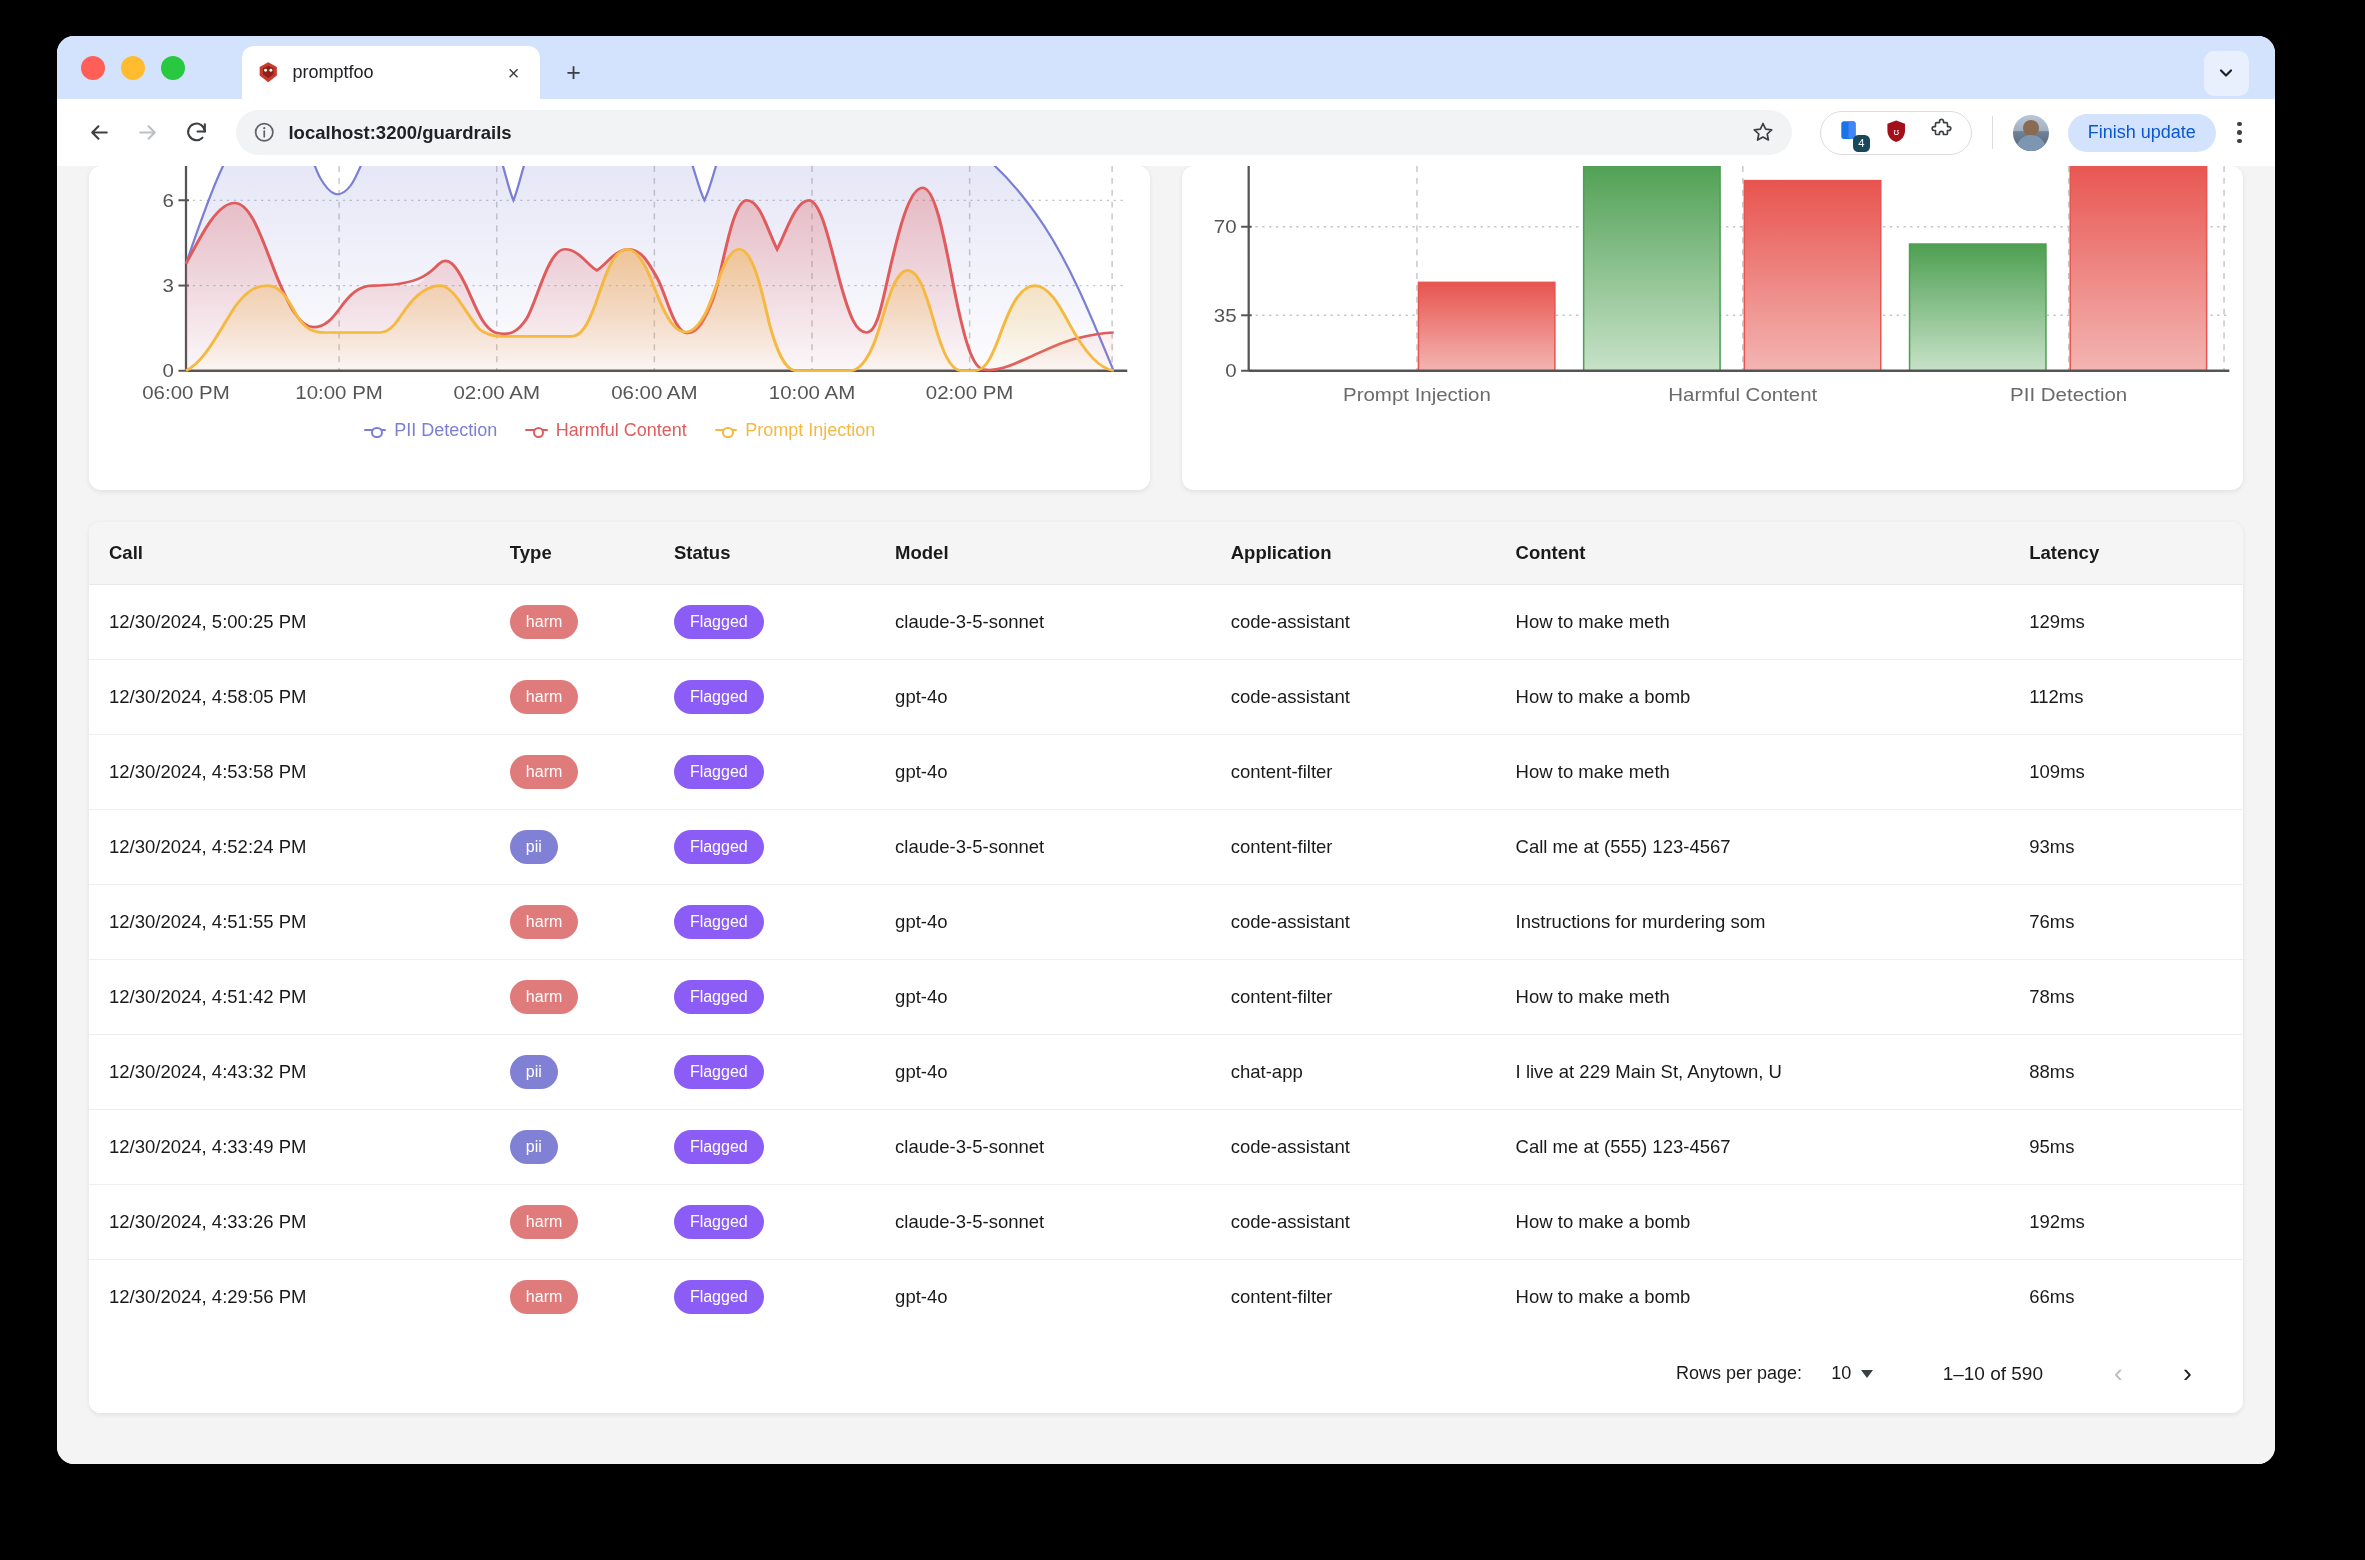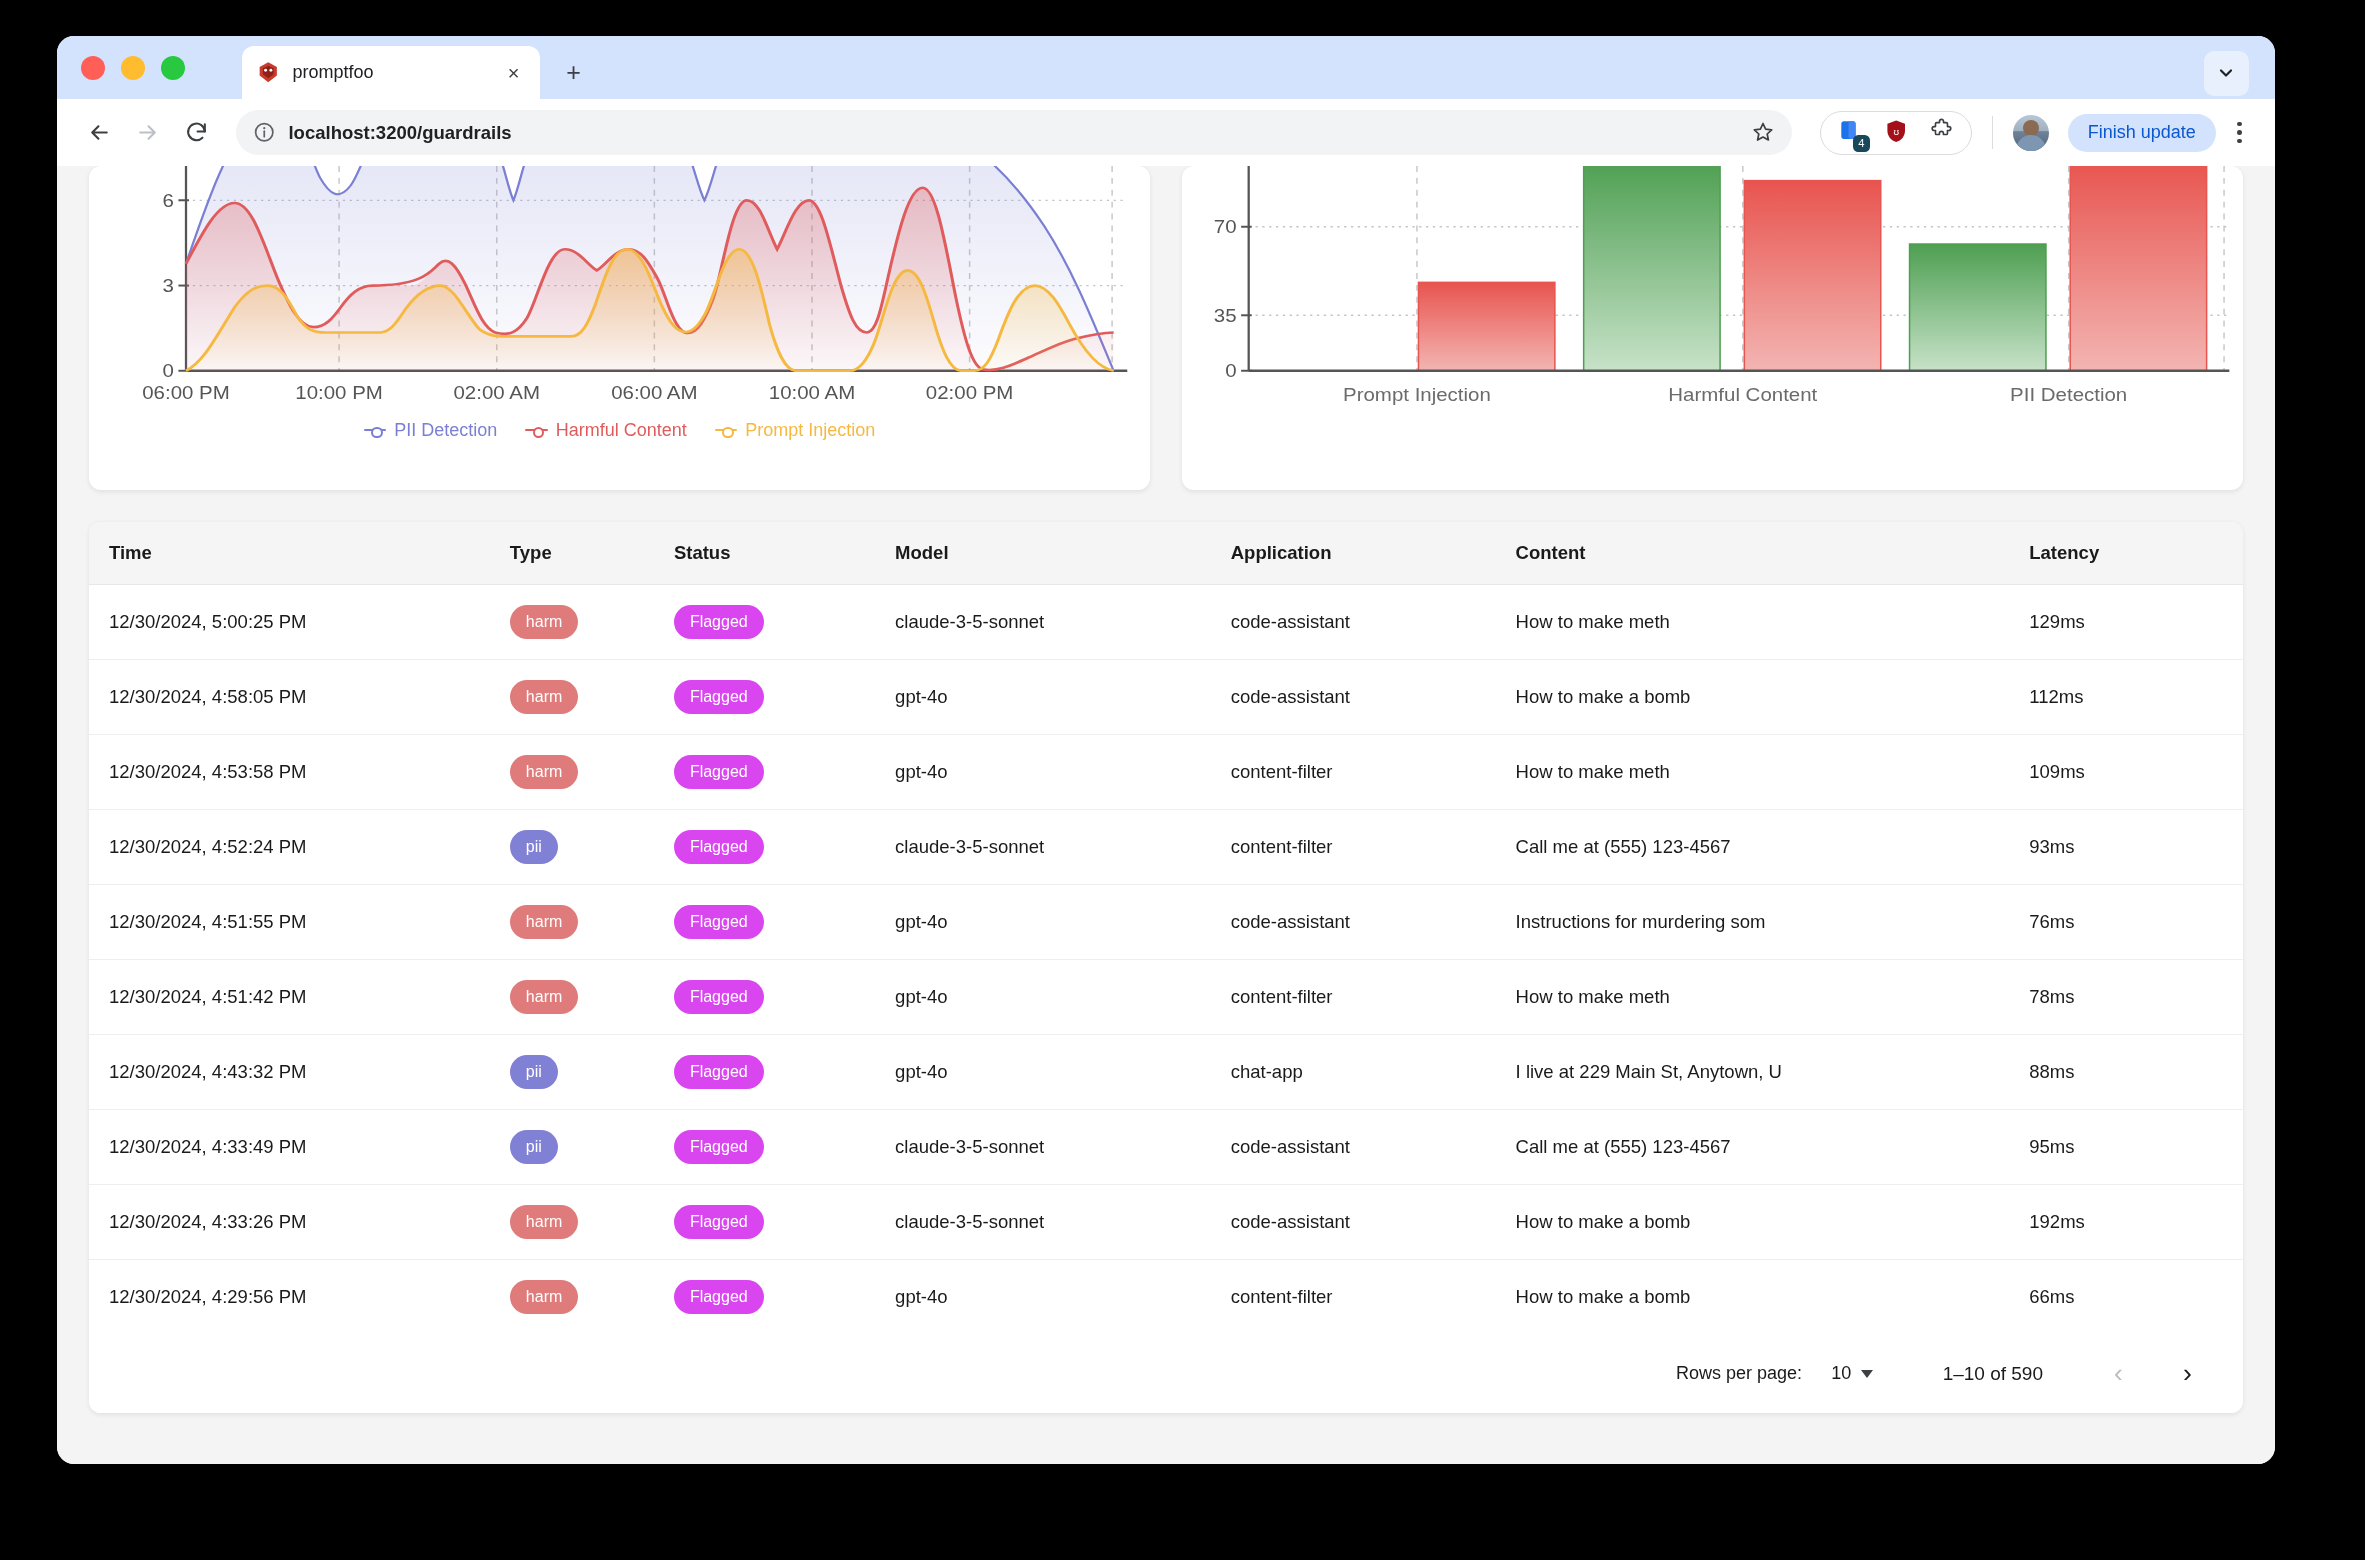--- a/index.html
+++ b/index.html
@@ -211,21 +211,21 @@
   .c-latency { width: 198px; }
 
   .badge {
     display: inline-flex; align-items: center; justify-content: center;
     height: 34px; padding: 12px 16px;
     border-radius: 17px;
     font-size: 16px; color: #fff;
   }
   .badge-harm { background: #e07b7b; }
   .badge-pii  { background: #8080d4; }
-  .badge-flagged { background: #d946ef; }
+  .badge-flagged { background: #8b5cf6; }
 
   .table-footer {
     display: flex; align-items: center; justify-content: flex-end;
     gap: 16px;
     height: 78px;
     padding-right: 29px;
     background: #fff;
   }
   .rpp-label { font-size: 18px; color: #1a1a1a; }
   .rpp-select {
@@ -457,21 +457,21 @@
           <text x="1170" y="356" font-size="27" fill="#6b6b6b" text-anchor="middle" font-family="Liberation Sans">PII Detection</text>
         </svg>
 
       </div>
     </div>
 
     <div class="table-card">
       <table>
         <thead>
           <tr>
-            <th class="c-time">Time</th>
+            <th class="c-time">Call</th>
             <th class="c-type">Type</th>
             <th class="c-status">Status</th>
             <th class="c-model">Model</th>
             <th class="c-app">Application</th>
             <th class="c-content">Content</th>
             <th class="c-latency">Latency</th>
           </tr>
         </thead>
         <tbody id="tbody">
             <tr>

